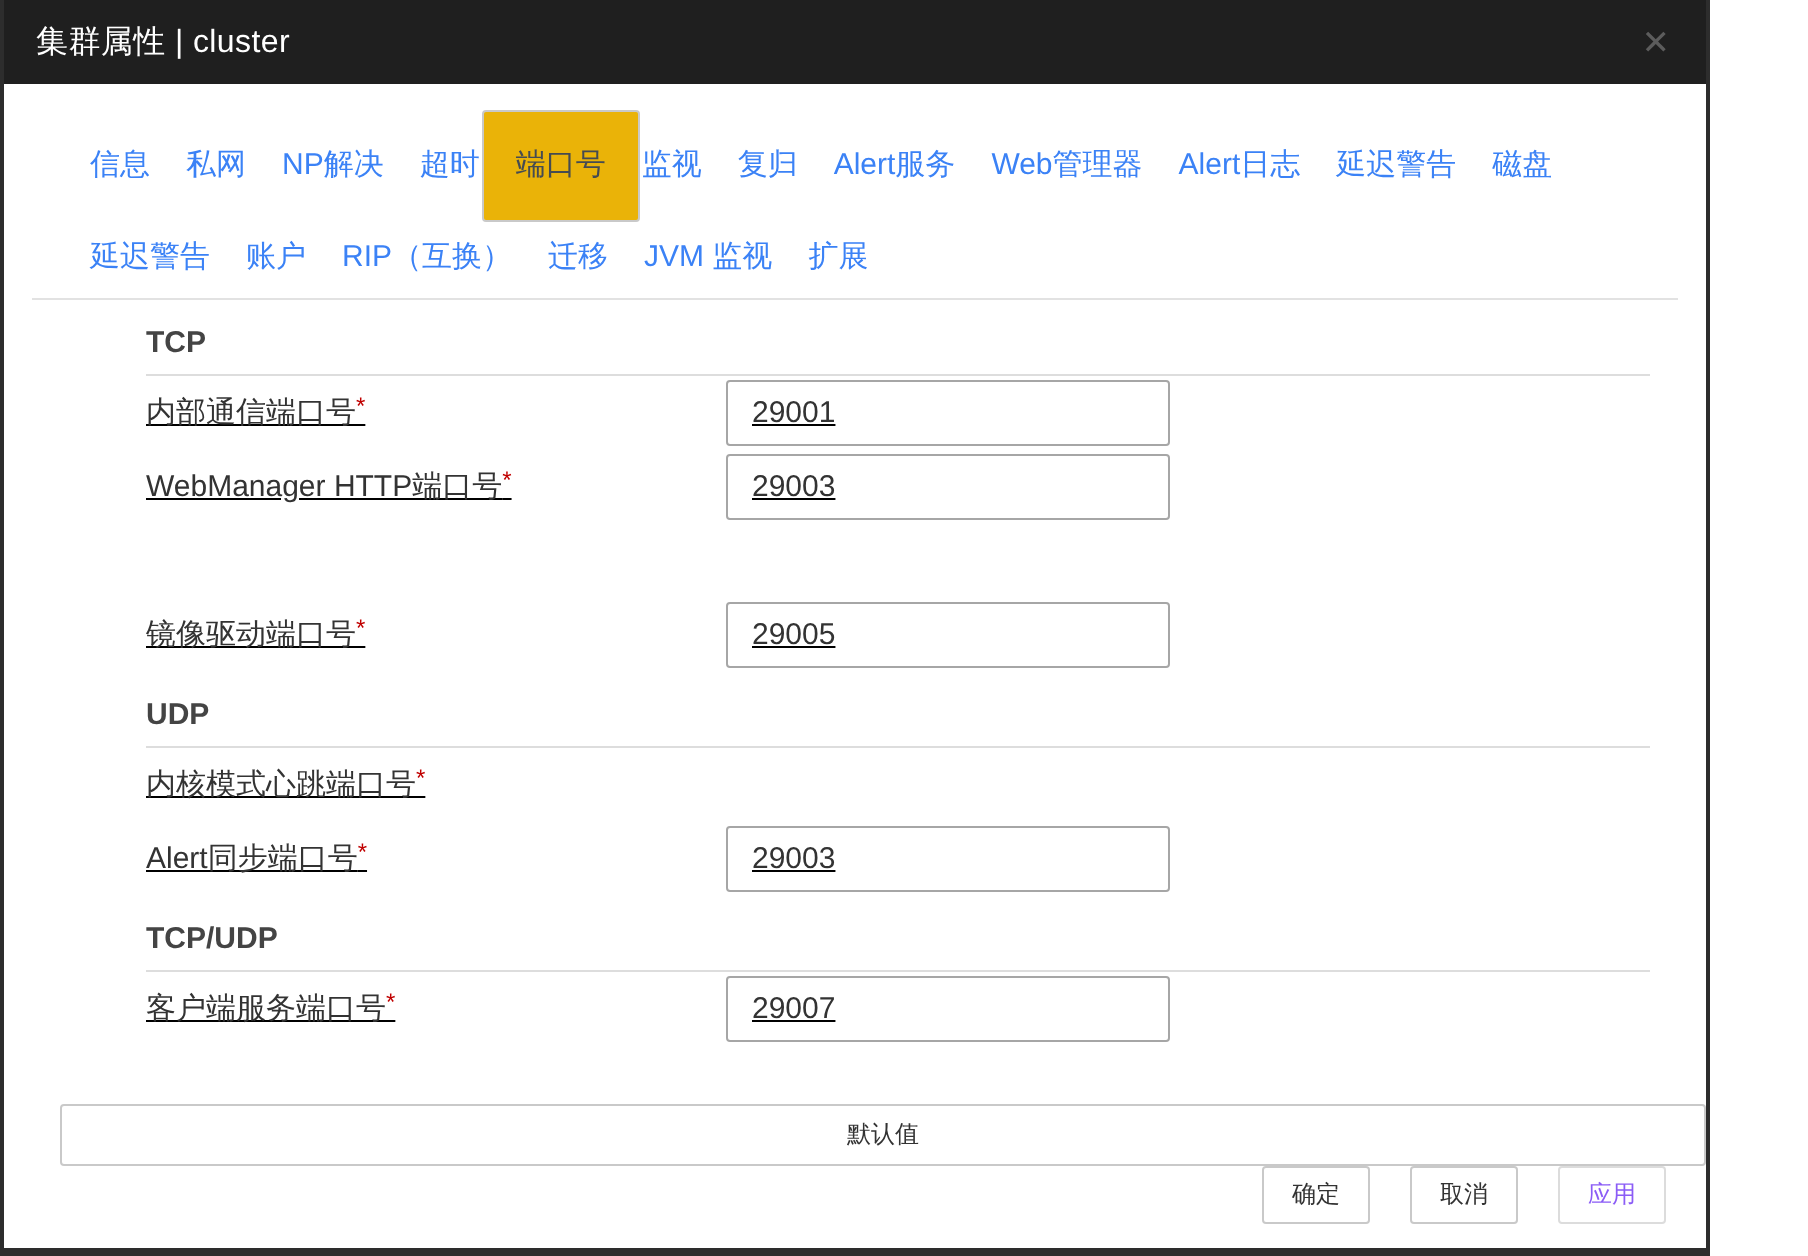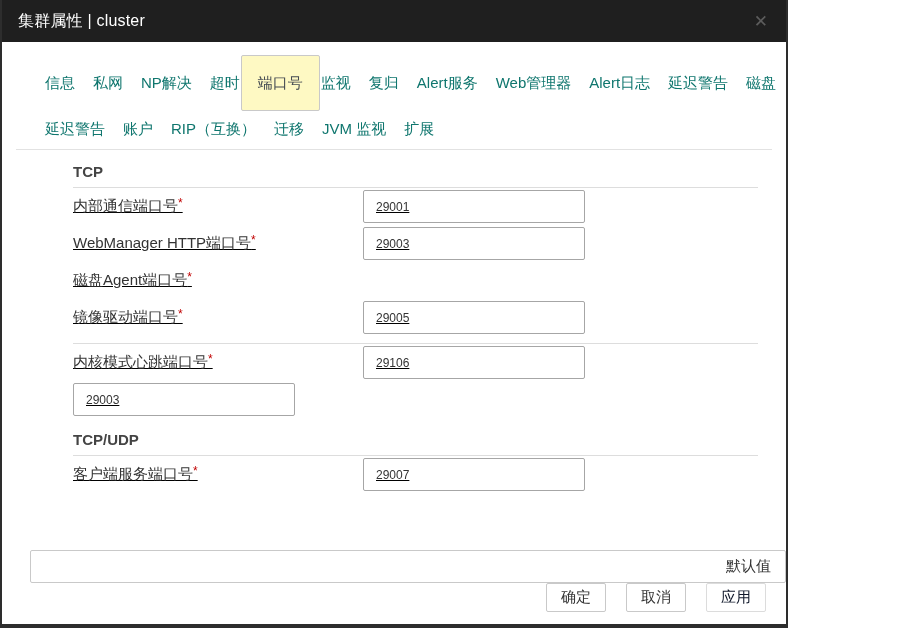--- a/index.html
+++ b/index.html
@@ -2,21 +2,21 @@
 <html><head>
 <meta charset="utf-8">
 <style>
   * { box-sizing: border-box; margin: 0; padding: 0; }
   html, body { background: #fff; }
   body {
     font-family: "Liberation Sans", "DejaVu Sans", sans-serif;
     width: 904px; height: 628px; overflow: hidden;
   }
   .dialog {
-    width: 788px; height: 628px;
+    width: 855px; height: 628px;
     background: #fff;
     border-left: 2px solid #2d2d2d;
     border-right: 2px solid #2d2d2d;
     border-bottom: 4px solid #2d2d2d;
     display: flex; flex-direction: column;
   }
   
   .titlebar {
     height: 42px; flex: 0 0 42px;
     background: #1f1f1f; color: #ffffff;
@@ -29,57 +29,57 @@
     cursor: pointer; line-height: 1;
   }
   
   .tabs {
     padding: 13px 20px 6px 20px;
     margin: 0 14px; border-bottom: 1px solid #e2e2e2;
   }
   .tab-row { display: flex; align-items: center; }
   .tab-row + .tab-row { margin-top: 4px; }
   .tab {
-    font-size: 15px; color: #0f766e; cursor: pointer;
+    font-size: 15px; color: #3b82f6; cursor: pointer;
     padding: 4px 9px; white-space: nowrap; line-height: 20px;
   }
   .tab.selected {
-    color: #454b52; background: #fef9c3;
+    color: #454b52; background: #eab308;
     border: 1px solid #c9c9c9; border-radius: 2px;
     padding: 17px 16px; margin: 0 -8px;
   }
   
   .form-area { padding: 0 28px; flex: 1 1 auto; margin-left: 43px; }
   .sec-title { margin-top: 13px; font-size: 15px; font-weight: bold; color: #444; }
   .sec-rule { border-top: 1px solid #ddd; margin-top: 7px; }
   .field-row { height: 37px; display: flex; align-items: center; text-decoration: underline; }
   .field-row:first-of-type { margin-top: 2px; }
   .field-label { width: 290px; flex: 0 0 290px; font-size: 15px; color: #333; }
   .req { color: #c00000; font-size: 12px; vertical-align: top; line-height: 1; }
   .field-input {
     width: 222px; height: 33px;
     border: 1px solid #a6a6a6; border-radius: 2px;
     font-family: "Liberation Sans", "DejaVu Sans", sans-serif;
-    font-size: 12px; color: #333; padding: 0 12px; outline: none;
+    font-size: 15px; color: #333; padding: 0 12px; outline: none;
     background: #fff;
   }
   
   .btn {
     font-family: Liberation Serif, serif;
     background: #fff; border: 1px solid #c9c9c9; border-radius: 2px;
-    font-size: 15px; color: #333; cursor: pointer; text-align: right;
+    font-size: 12px; color: #333; cursor: pointer;
   }
   .default-btn { margin: 19px 0 0 28px; padding: 6px 14px; }
   .footer {
     flex: 0 0 auto;
     display: flex; justify-content: flex-end; align-items: center;
     gap: 20px; padding: 0 20px 12px 0; margin-left: 36px;
   }
   .footer .btn { padding: 4px 14px; min-width: 53px; height: 29px; }
-  .btn.disabled { color: #0f172a; border-color: #dcdcdc; cursor: default; }
+  .btn.disabled { color: #8b5cf6; border-color: #dcdcdc; cursor: default; }
 </style>
 </head>
 <body>
 
 <div class="dialog">
 
   <div class="titlebar">
     <span class="title">集群属性 | cluster</span>
     <span class="close">✕</span>
   </div>
@@ -116,34 +116,34 @@
         <div class="sec-rule"></div>
         <div class="field-row">
           <label class="field-label">内部通信端口号<span class="req">*</span></label>
           <input class="field-input" type="text" value="29001" style="">
         </div>
         <div class="field-row">
           <label class="field-label">WebManager HTTP端口号<span class="req">*</span></label>
           <input class="field-input" type="text" value="29003" style="">
         </div>
         <div class="field-row">
-          <label class="field-label">磁盘Agent端口号<span class="req">*</span></label>
         </div>
         <div class="field-row">
           <label class="field-label">镜像驱动端口号<span class="req">*</span></label>
           <input class="field-input" type="text" value="29005" style="">
         </div>
       </section>
       <section>
+        <div class="sec-title">UDP</div>
         <div class="sec-rule"></div>
         <div class="field-row">
           <label class="field-label">内核模式心跳端口号<span class="req">*</span></label>
-          <input class="field-input" type="text" value="29106" style="">
         </div>
         <div class="field-row">
+          <label class="field-label">Alert同步端口号<span class="req">*</span></label>
           <input class="field-input" type="text" value="29003" style="">
         </div>
       </section>
       <section>
         <div class="sec-title">TCP/UDP</div>
         <div class="sec-rule"></div>
         <div class="field-row">
           <label class="field-label">客户端服务端口号<span class="req">*</span></label>
           <input class="field-input" type="text" value="29007" style="">
         </div>

